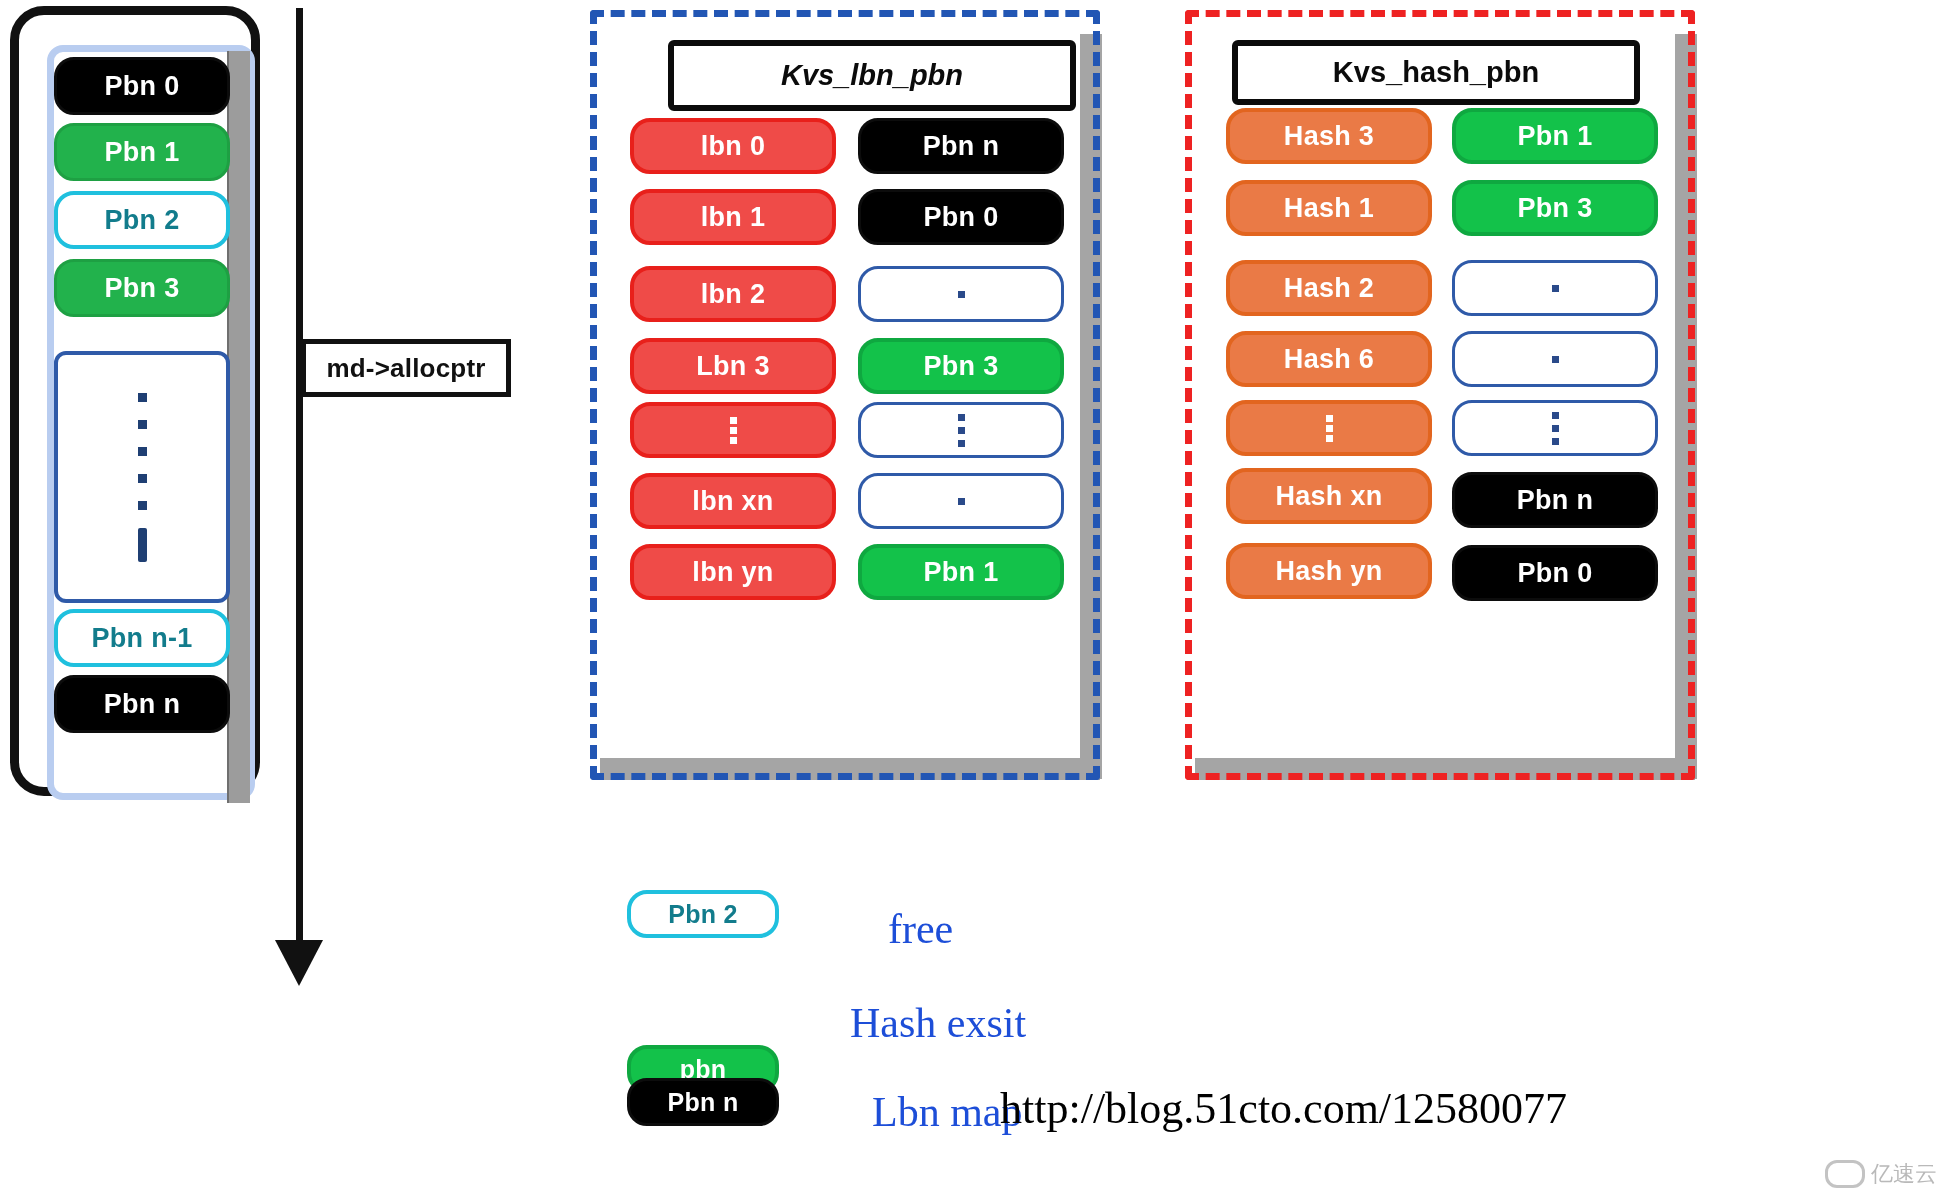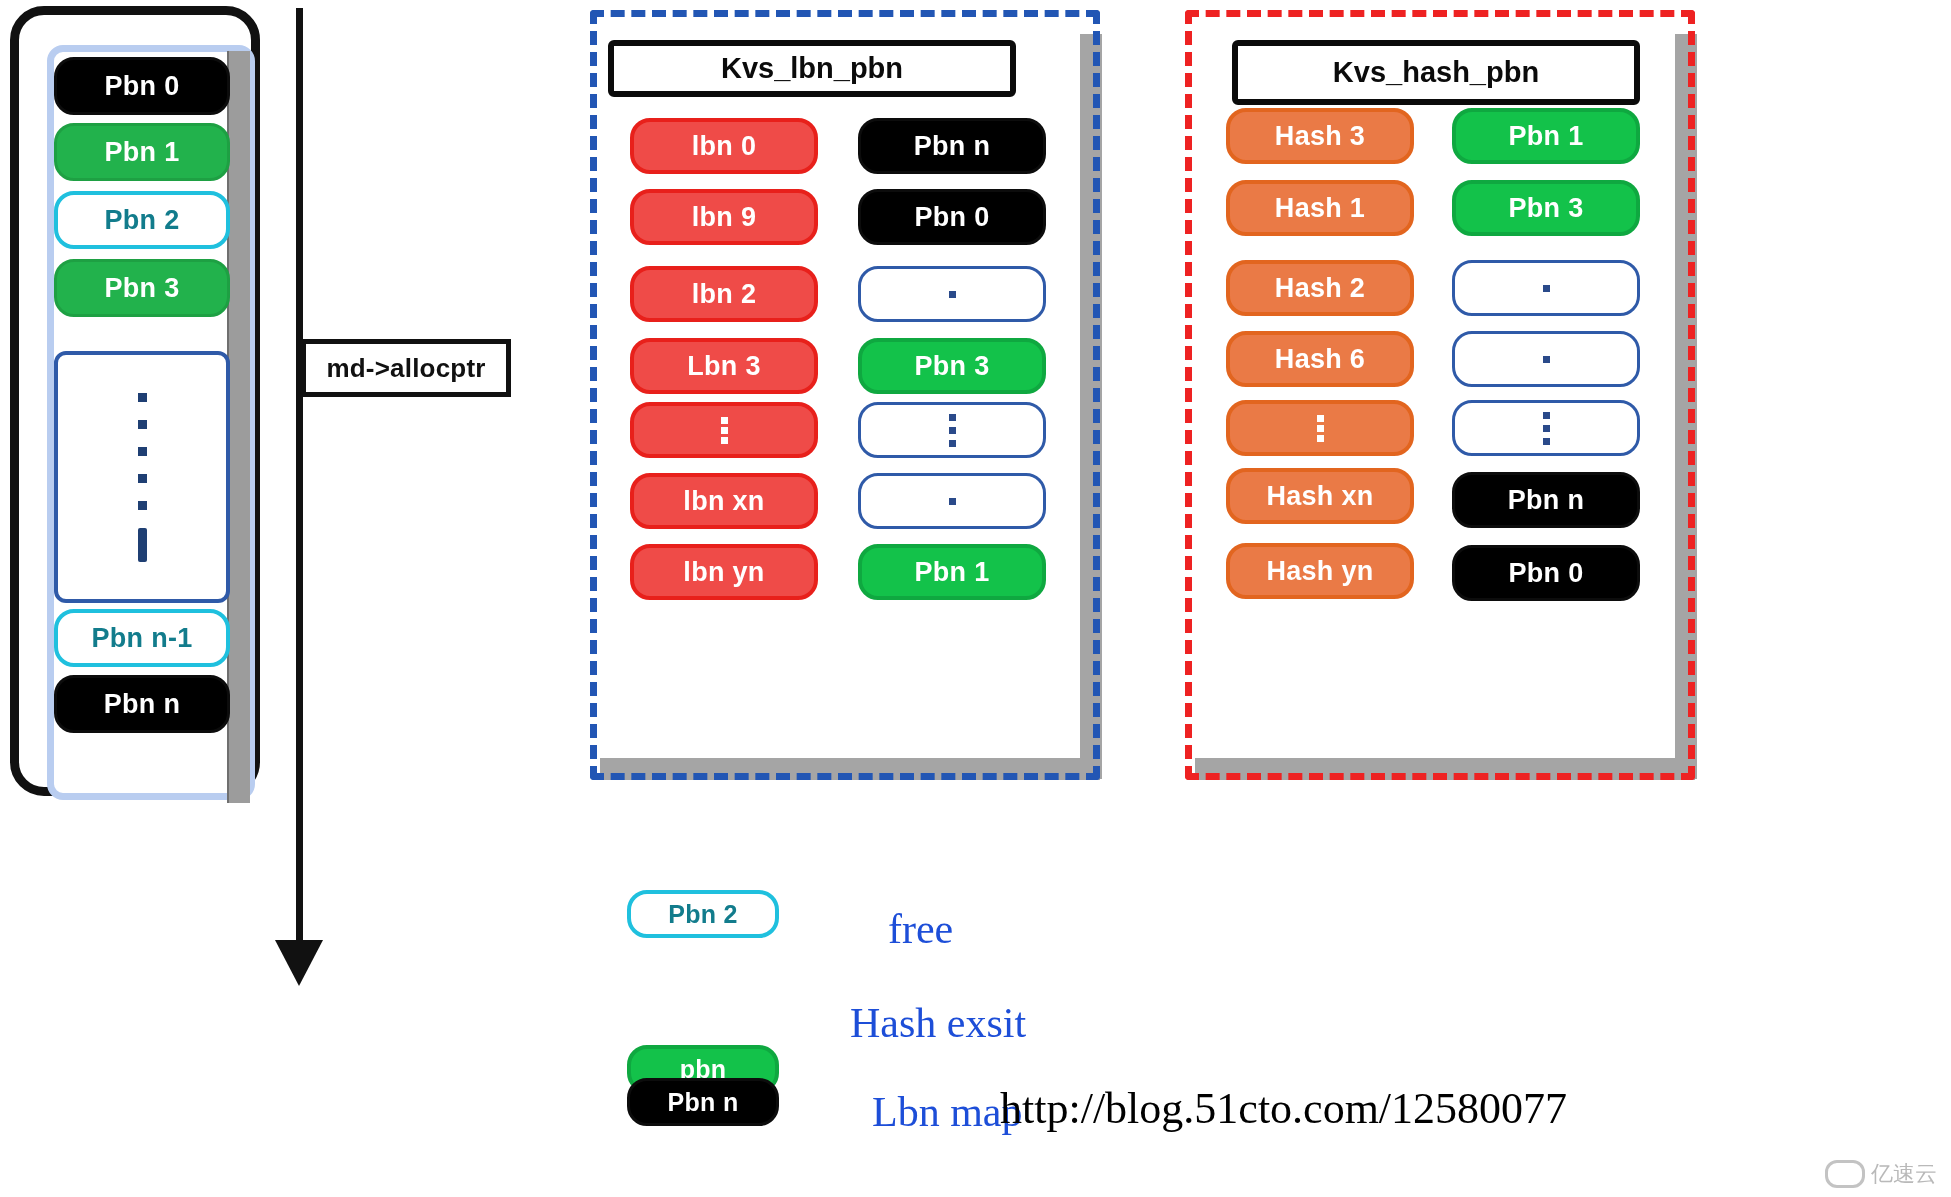--- a/index.html
+++ b/index.html
@@ -135,24 +135,24 @@
 
   .table-title {
     position:absolute;
     border: 6px solid #0b0b0b;
     background:#ffffff;
     box-sizing:border-box;
     display:flex; align-items:center; justify-content:center;
     font-weight:bold; font-size:29px; color:#0b0b0b;
     border-radius: 6px;
   }
-  #title-lbn  { left: 608px;  top: 40px; width: 408px; height: 57px; }
+  #title-lbn  { left: 668px;  top: 40px; width: 408px; height: 71px; font-style: italic; }
   #title-hash { left: 1232px; top: 40px; width: 408px; height: 65px; }
 
-  .tcell { position:absolute; width: 188px; height: 56px; }
+  .tcell { position:absolute; width: 206px; height: 56px; }
 
   
   .legend-swatch { position:absolute; width: 152px; height: 48px; font-size: 25px; }
   .legend-text {
     position:absolute;
     font-family: "Liberation Serif", serif;
     font-size: 42px;
     color: #1d4ed8;
   }
   #blog-url {
@@ -213,21 +213,21 @@
 <div id="alloc-head"></div>
 <div id="alloc-label">md-&gt;allocptr</div>
 
 <div class="group-shadow" id="shadow-lbn-v"></div>
 <div class="group-shadow" id="shadow-lbn-h"></div>
 <div class="group-box" id="group-lbn"></div>
 
 <div class="table-title" id="title-lbn">Kvs_lbn_pbn</div>
 
 <div class="cell red tcell" style="left:630px; top:118px">lbn 0</div>
-<div class="cell red tcell" style="left:630px; top:189px">lbn 9</div>
+<div class="cell red tcell" style="left:630px; top:189px">lbn 1</div>
 <div class="cell red tcell" style="left:630px; top:266px">lbn 2</div>
 <div class="cell red tcell" style="left:630px; top:338px">Lbn 3</div>
 <div class="cell red tcell" style="left:630px; top:402px">
   <span class="dots">
       <i></i>
       <i></i>
       <i></i>
     </span>
 </div>
 <div class="cell red tcell" style="left:630px; top:473px">lbn xn</div>

